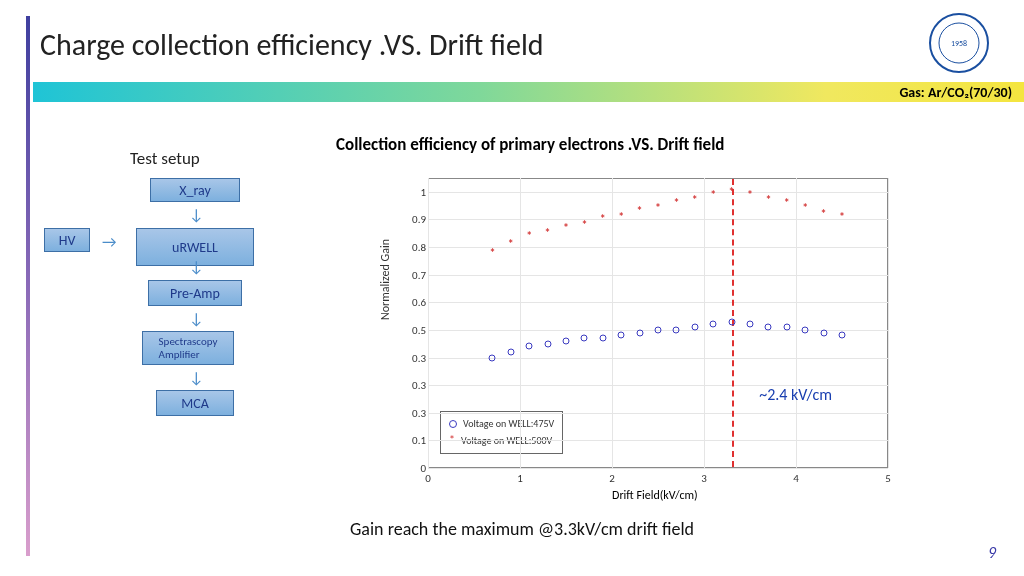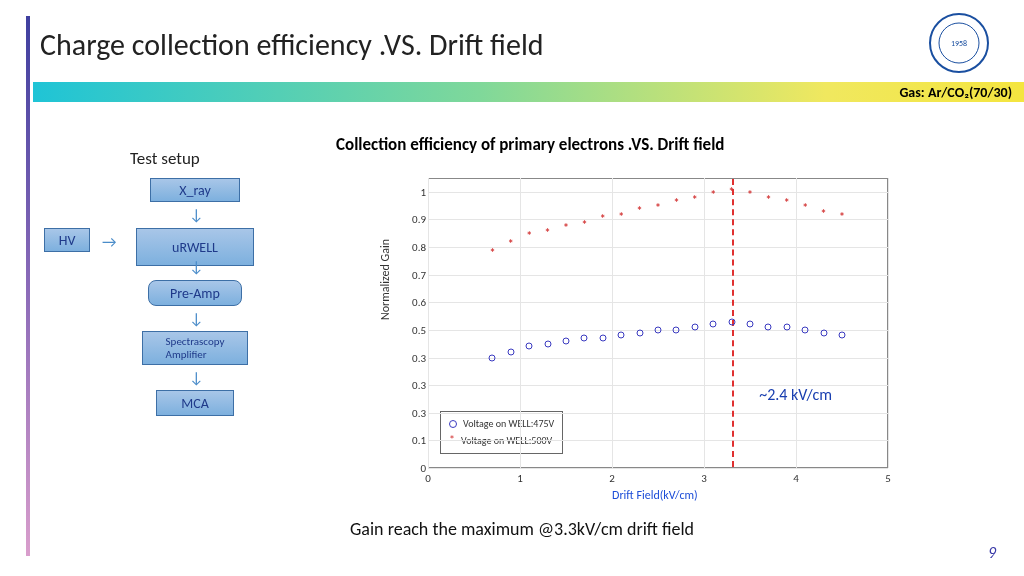--- a/index.html
+++ b/index.html
@@ -8,34 +8,34 @@
   .title { position: absolute; left: 40px; top: 26px; font-size: 30px; color: #222; }
   .logo { position: absolute; right: 34px; top: 12px; width: 62px; height: 62px; }
   .band { position: absolute; left: 33px; top: 82px; right: 0; height: 20px; background: linear-gradient(90deg, #1fc4d6 0%, #7fd89a 45%, #f0e85f 80%, #f4e53f 100%); display: flex; align-items: center; justify-content: flex-end; padding-right: 12px; }
   .band-text { font-weight: bold; color: #000; font-size: 14px; }
   .setup-title { position: absolute; left: 130px; top: 148px; font-size: 17px; color: #222; }
   .flow { position: absolute; left: 44px; top: 178px; width: 228px; }
   .box { position: absolute; background: linear-gradient(180deg, #a8c6e8 0%, #7db0de 100%); border: 1px solid #3d6fa6; color: #1f3a8a; font-size: 14px; display: flex; align-items: center; justify-content: center; text-align: left; }
   .box-xray { left: 106px; top: 0; width: 90px; height: 24px; }
   .box-hv   { left: 0;   top: 50px; width: 46px;  height: 24px; }
   .box-urw  { left: 92px; top: 50px; width: 118px; height: 38px; }
-  .box-pre  { left: 104px; top: 102px; width: 94px;  height: 26px; border-radius: 8px; }
-  .box-spec { left: 98px; top: 153px; width: 106px; height: 34px; font-size: 11px; line-height: 1.2; }
+  .box-pre  { left: 104px; top: 102px; width: 94px;  height: 26px; }
+  .box-spec { left: 98px; top: 153px; width: 92px; height: 34px; font-size: 11px; line-height: 1.2; }
   .box-mca  { left: 112px; top: 212px; width: 78px;  height: 26px; }
   .arr { position: absolute; color: #4a8cc9; font-size: 16px; }
   .a1 { left: 145px; top: 27px; } .a2 { left: 145px; top: 79px; } .a3 { left: 145px; top: 131px; } .a4 { left: 145px; top: 190px; }
   .ah { left: 58px; top: 54px; }
   .chart-title { position: absolute; left: 336px; top: 134px; font-size: 17px; font-weight: bold; color: #000; }
   .chart-box { position: absolute; left: 380px; top: 170px; width: 520px; height: 334px; }
   .plot { position: absolute; left: 48px; top: 8px; width: 460px; height: 290px; border: 1px solid #888; background: #fff; }
   .grid-v, .grid-h { position: absolute; background: #e5e5e5; }
   .ytick { position: absolute; right: 474px; font-size: 11px; color: #333; transform: translateY(-50%); }
   .xtick { position: absolute; top: 302px; font-size: 11px; color: #333; transform: translateX(-50%); }
   .ylabel { position: absolute; left: -2px; top: 150px; transform: rotate(-90deg) translateX(0); transform-origin: left top; font-size: 12px; color: #333; }
-  .xlabel { position: absolute; left: 232px; top: 318px; font-size: 12px; color: #1d4ed8; }
+  .xlabel { position: absolute; left: 232px; top: 318px; font-size: 12px; color: #000000; }
   .legend { position: absolute; left: 60px; bottom: 50px; border: 1px solid #666; background: #fff; padding: 4px 8px; font-size: 10px; color: #333; }
   .legend div { display: flex; align-items: center; gap: 6px; line-height: 1.5; }
   .lg-circ { width: 8px; height: 8px; border: 1px solid #3a3ac0; border-radius: 50%; display:inline-block; }
   .lg-star { color: #d43a3a; font-size: 12px; }
   .vline { position: absolute; top: 9px; height: 288px; border-left: 2px dashed #e03030; }
   .ann { position: absolute; color: #1a3fb0; font-size: 16px; }
   .pt-c { position: absolute; width: 7px; height: 7px; border: 1px solid #3a3ac0; border-radius: 50%; transform: translate(-50%, -50%); }
   .pt-s { position: absolute; color: #d43a3a; font-size: 12px; transform: translate(-50%, -50%); font-weight: bold; }
   .caption { position: absolute; left: 350px; top: 518px; font-size: 18px; color: #111; }
   .pagenum { position: absolute; right: 28px; bottom: 14px; font-style: italic; color: #3b3ba8; font-size: 16px; }

